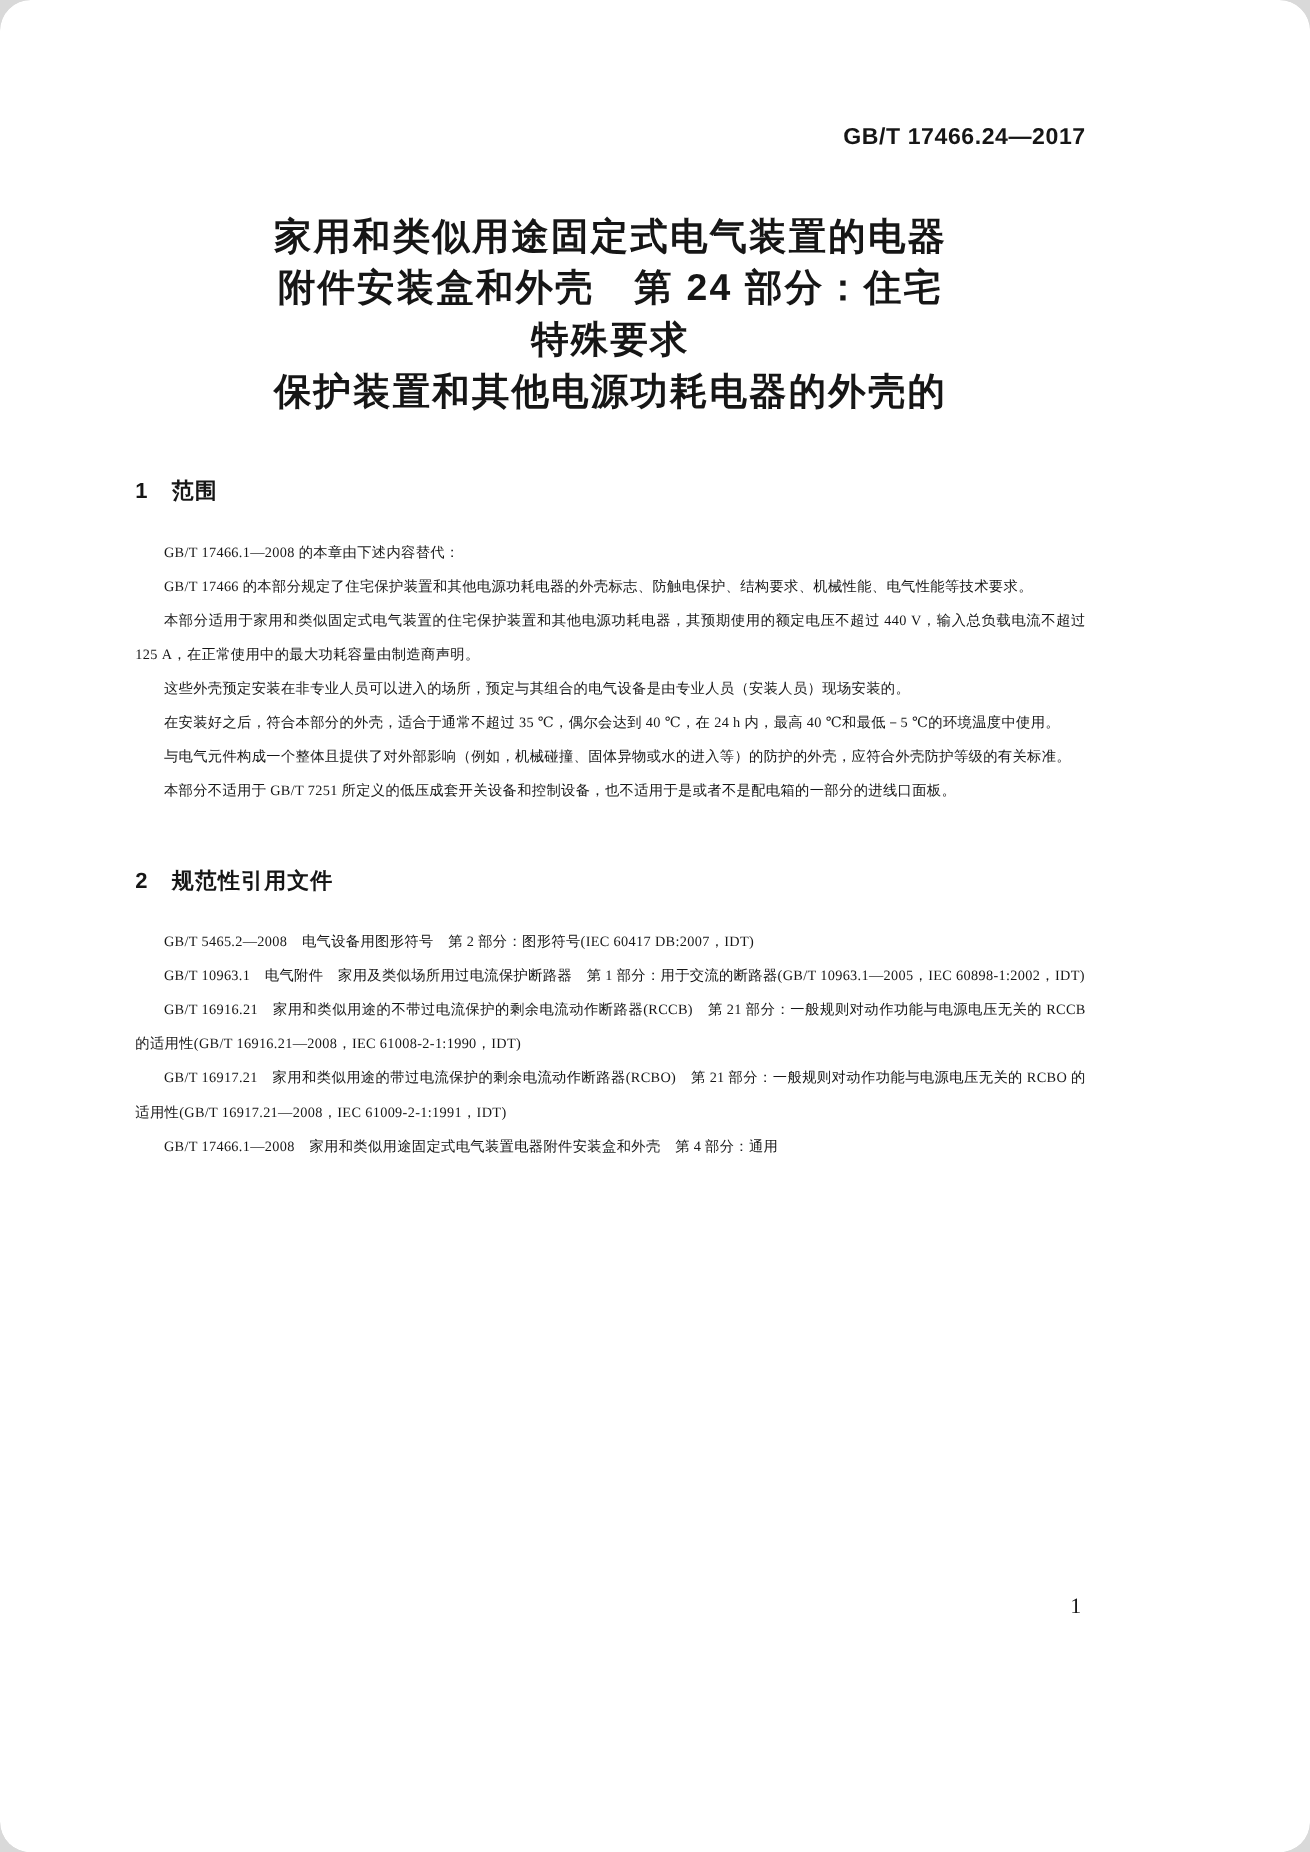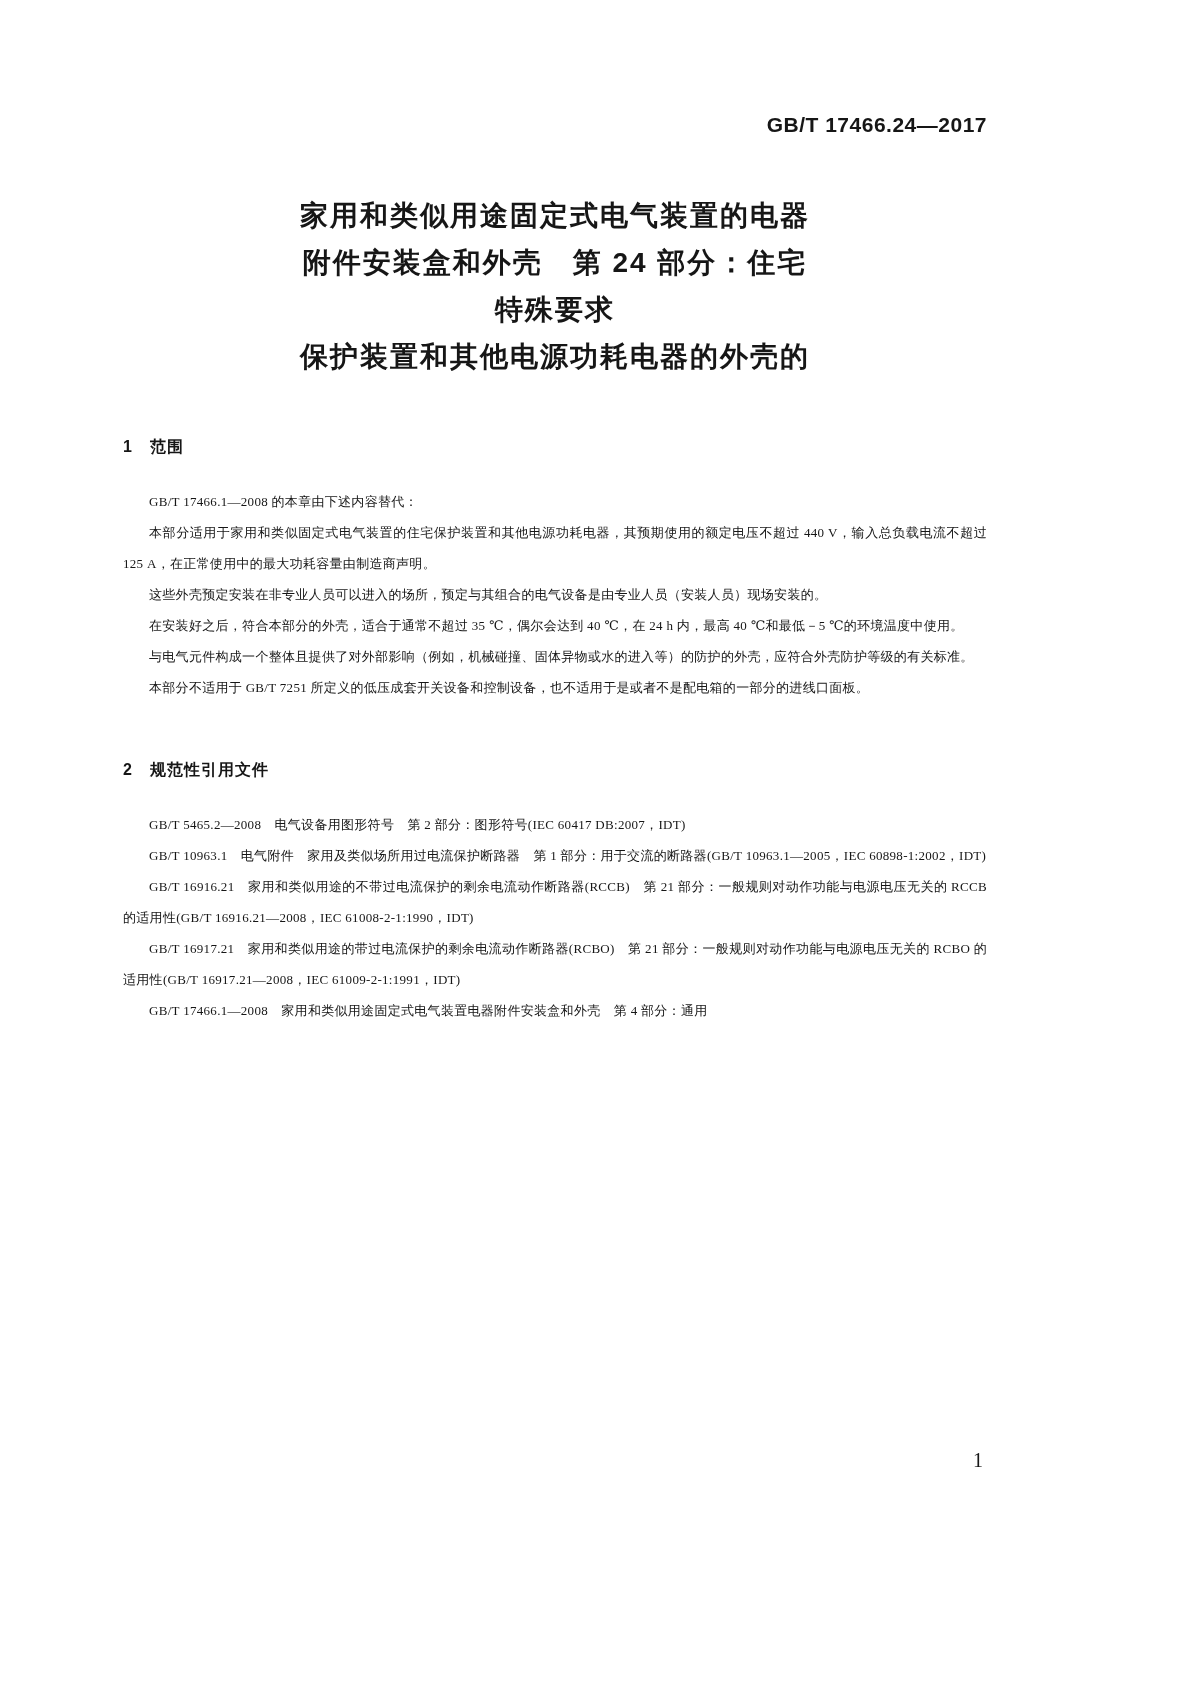--- a/index.html
+++ b/index.html
@@ -1,16 +1,16 @@
 <!DOCTYPE html>
 <html lang="zh"><head>
 <meta charset="utf-8">
 <title>GB/T 17466.24—2017</title>
 <style>
-  * { box-sizing: border-box; }
+  * { box-sizing: border-box; border-radius: 28px; }
   html, body {
     margin: 0;
     padding: 0;
     background: #d9d9d9;
     font-family: "Liberation Serif", "DejaVu Serif", serif;
   }
   .page {
     position: relative;
     width: 1191px;
     height: 1684px;
@@ -26,29 +26,29 @@
     font-weight: 700;
     font-size: 21px;
     line-height: 26px;
     letter-spacing: 0.5px;
   }
   .doc-title {
     margin: 54px 0 0 0;
     text-align: center;
     font-family: "Liberation Sans", "DejaVu Sans", sans-serif;
     font-weight: 700;
-    font-size: 28px;
+    font-size: 34px;
     line-height: 47px;
     letter-spacing: 2px;
   }
   .title-line { display: block; }
   .section-heading {
     font-family: "Liberation Sans", "DejaVu Sans", sans-serif;
     font-weight: 700;
-    font-size: 16px;
+    font-size: 20px;
     line-height: 26px;
     letter-spacing: 1px;
     margin: 54px 0 26px 0;
   }
   .para {
     margin: 0;
     font-size: 13px;
     line-height: 31px;
     text-align: justify;
     text-indent: 2em;
@@ -81,20 +81,21 @@
   <h1 class="doc-title">
     <span class="title-line">家用和类似用途固定式电气装置的电器</span>
     <span class="title-line">附件安装盒和外壳　第 24 部分：住宅</span>
     <span class="title-line">特殊要求</span>
     <span class="title-line">保护装置和其他电源功耗电器的外壳的</span>
   </h1>
 
   <div class="sections">
       <h2 class="section-heading">1　范围</h2>
       <p class="para">GB/T 17466.1—2008 的本章由下述内容替代：</p>
+      <p class="para">GB/T 17466 的本部分规定了住宅保护装置和其他电源功耗电器的外壳标志、防触电保护、结构要求、机械性能、电气性能等技术要求。</p>
       <p class="para">本部分适用于家用和类似固定式电气装置的住宅保护装置和其他电源功耗电器，其预期使用的额定电压不超过 440 V，输入总负载电流不超过 125 A，在正常使用中的最大功耗容量由制造商声明。</p>
       <p class="para">这些外壳预定安装在非专业人员可以进入的场所，预定与其组合的电气设备是由专业人员（安装人员）现场安装的。</p>
       <p class="para">在安装好之后，符合本部分的外壳，适合于通常不超过 35 ℃，偶尔会达到 40 ℃，在 24 h 内，最高 40 ℃和最低－5 ℃的环境温度中使用。</p>
       <p class="para">与电气元件构成一个整体且提供了对外部影响（例如，机械碰撞、固体异物或水的进入等）的防护的外壳，应符合外壳防护等级的有关标准。</p>
       <p class="para">本部分不适用于 GB/T 7251 所定义的低压成套开关设备和控制设备，也不适用于是或者不是配电箱的一部分的进线口面板。</p>
       <h2 class="section-heading">2　规范性引用文件</h2>
       <p class="para">GB/T 5465.2—2008　电气设备用图形符号　第 2 部分：图形符号(IEC 60417 DB:2007，IDT)</p>
       <p class="para">GB/T 10963.1　电气附件　家用及类似场所用过电流保护断路器　第 1 部分：用于交流的断路器(GB/T 10963.1—2005，IEC 60898-1:2002，IDT)</p>
       <p class="para">GB/T 16916.21　家用和类似用途的不带过电流保护的剩余电流动作断路器(RCCB)　第 21 部分：一般规则对动作功能与电源电压无关的 RCCB 的适用性(GB/T 16916.21—2008，IEC 61008-2-1:1990，IDT)</p>
       <p class="para">GB/T 16917.21　家用和类似用途的带过电流保护的剩余电流动作断路器(RCBO)　第 21 部分：一般规则对动作功能与电源电压无关的 RCBO 的适用性(GB/T 16917.21—2008，IEC 61009-2-1:1991，IDT)</p>

